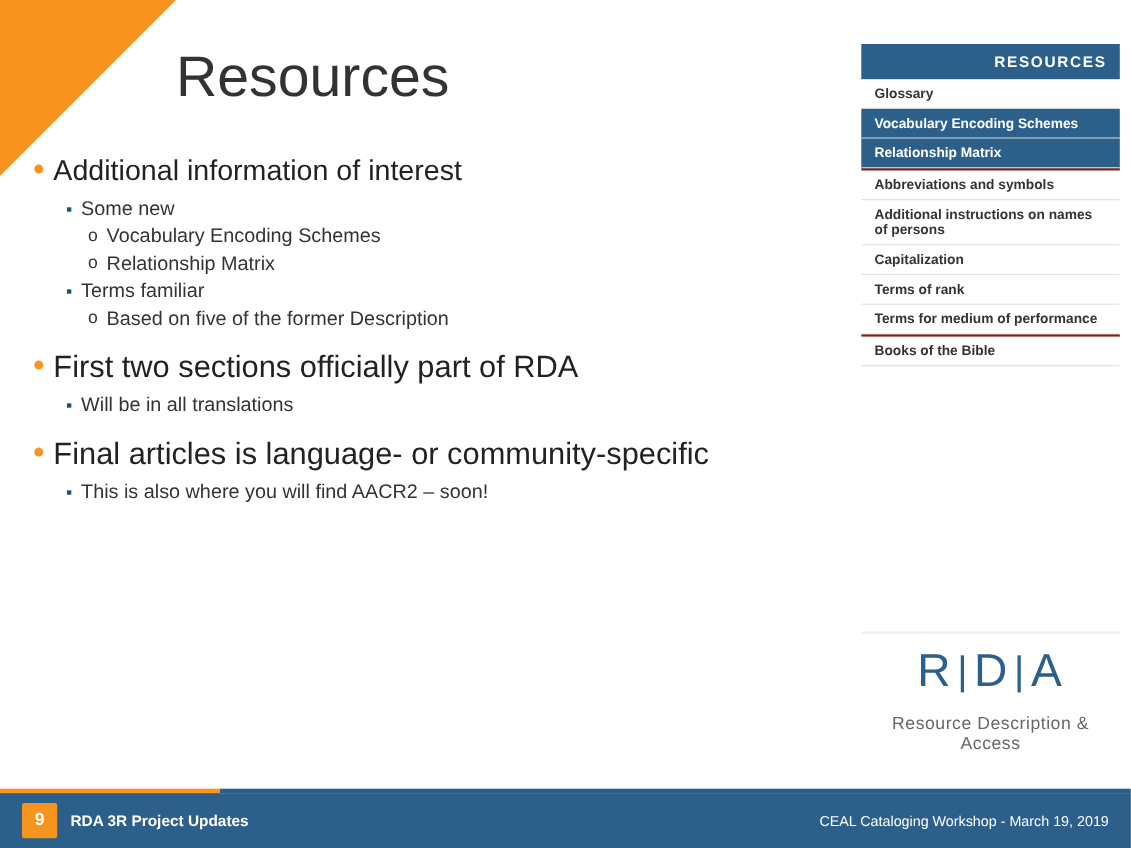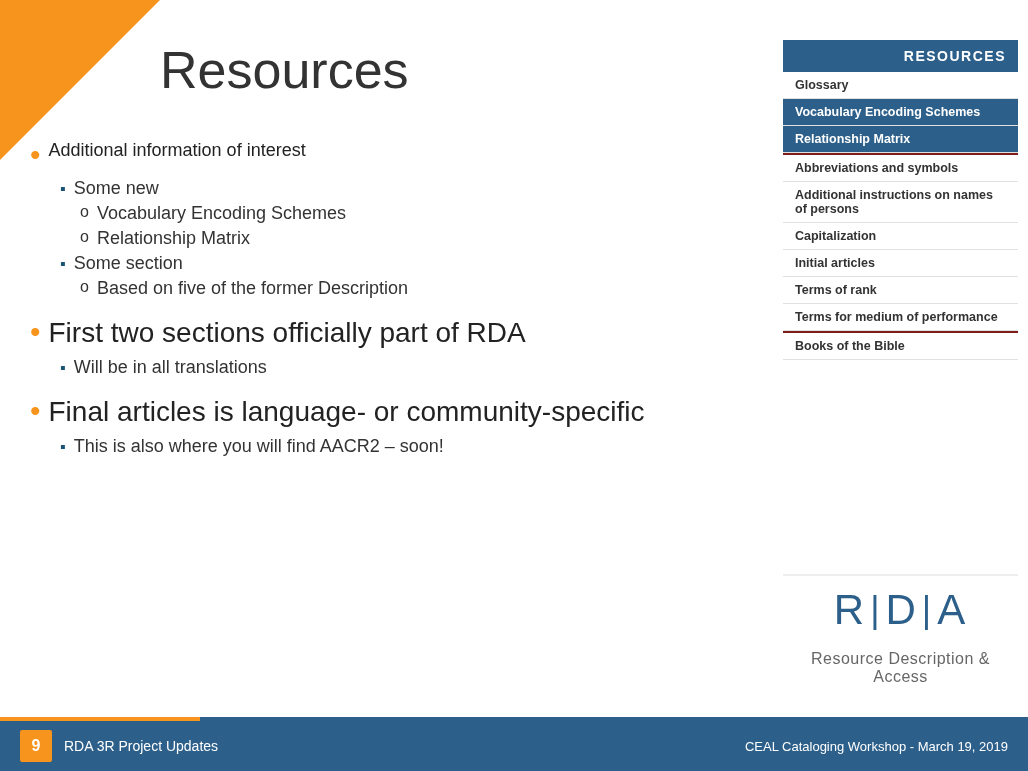--- a/index.html
+++ b/index.html
@@ -53,21 +53,21 @@
       left: 30px;
       width: 750px;
       z-index: 2;
     }
 
     .bullet-section {
       margin-bottom: 18px;
     }
 
     .bullet-main {
-      font-size: 18px;
+      font-size: 26px;
       color: #222;
       font-weight: 400;
       margin-bottom: 8px;
       display: flex;
       align-items: flex-start;
     }
 
     .bullet-main::before {
       content: '•';
       color: #F7941D;
@@ -78,21 +78,21 @@
 
     .sub-items {
       margin-left: 30px;
     }
 
     .sub-item {
       font-size: 18px;
       color: #333;
       margin-bottom: 4px;
       display: flex;
-      align-items: flex-start;
+      align-items: center;
     }
 
     .sub-item-square::before {
       content: '▪';
       color: #1a5276;
       font-size: 16px;
       margin-right: 8px;
       margin-top: 2px;
       flex-shrink: 0;
     }
@@ -223,20 +223,21 @@
       height: 32px;
       display: flex;
       align-items: center;
       justify-content: center;
       border-radius: 2px;
     }
 
     .bottom-text {
       color: #fff;
       font-size: 14px;
+      font-weight: bold;
     }
 
     .bottom-right-text {
       color: #fff;
       font-size: 13px;
     }
 
     
     .accent-line {
       position: absolute;
@@ -265,21 +266,21 @@
       <div class="sub-item sub-item-square">
         <span>Some new</span>
       </div>
       <div class="sub-item sub-item-circle">
         <span>Vocabulary Encoding Schemes</span>
       </div>
       <div class="sub-item sub-item-circle">
         <span>Relationship Matrix</span>
       </div>
       <div class="sub-item sub-item-square">
-        <span>Some section</span>
+        <span>Terms familiar</span>
       </div>
       <div class="sub-item sub-item-circle">
         <span>Based on five of the former Description</span>
       </div>
     </div>
   </div>
 
   <div class="bullet-section">
     <div class="bullet-main bullet-large">
       <span>First two sections officially part of RDA</span>
@@ -306,21 +307,20 @@
 
 <div class="sidebar-panel">
   <div class="sidebar-header">RESOURCES</div>
 
   <div class="sidebar-item">Glossary</div>
   <div class="sidebar-item active">Vocabulary Encoding Schemes</div>
   <div class="sidebar-item active">Relationship Matrix</div>
   <div class="sidebar-item section-break">Abbreviations and symbols</div>
   <div class="sidebar-item">Additional instructions on names of persons</div>
   <div class="sidebar-item">Capitalization</div>
-  <div class="sidebar-item">Initial articles</div>
   <div class="sidebar-item">Terms of rank</div>
   <div class="sidebar-item">Terms for medium of performance</div>
   <div class="sidebar-item section-break">Books of the Bible</div>
 </div>
 
 <div class="rda-logo-area">
   <div class="rda-logo-text">
     <span class="letter">R</span>
     <span class="divider"> | </span>
     <span class="letter">D</span>

